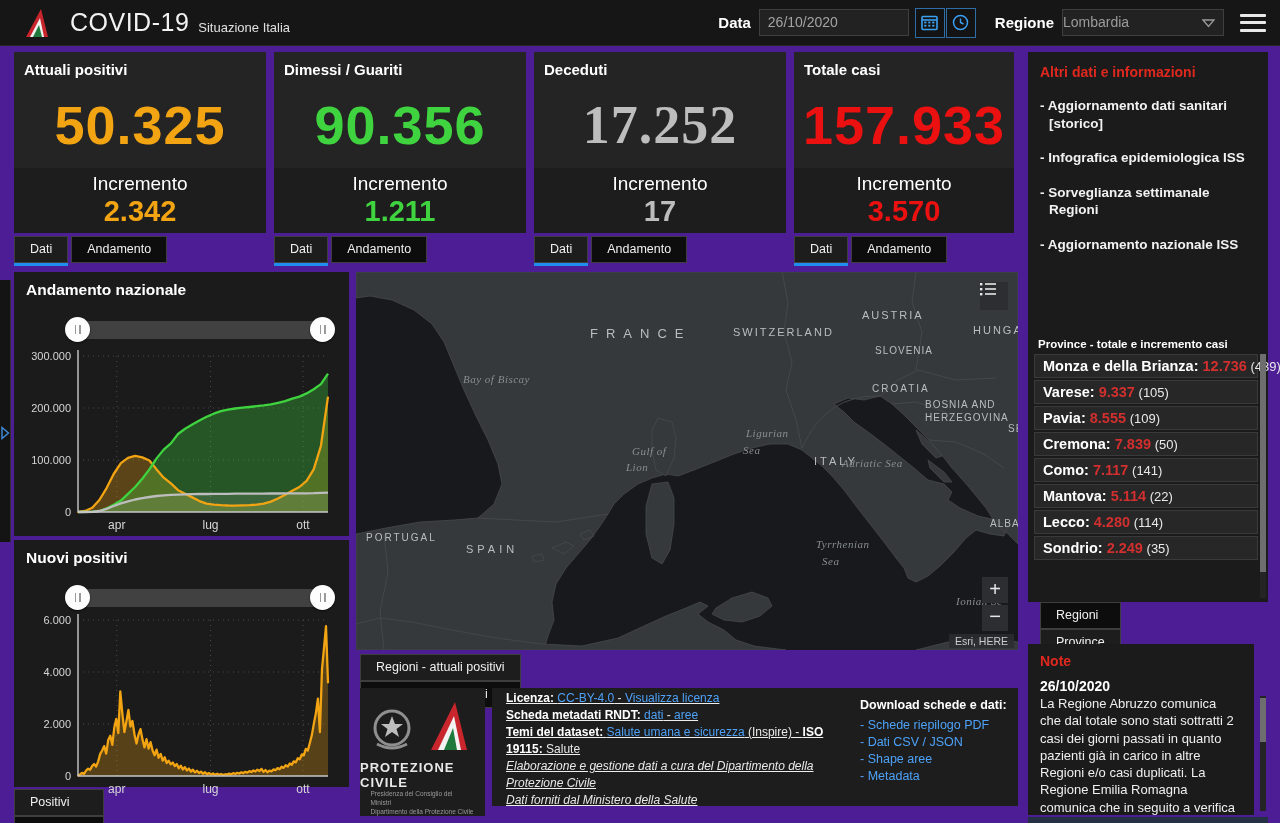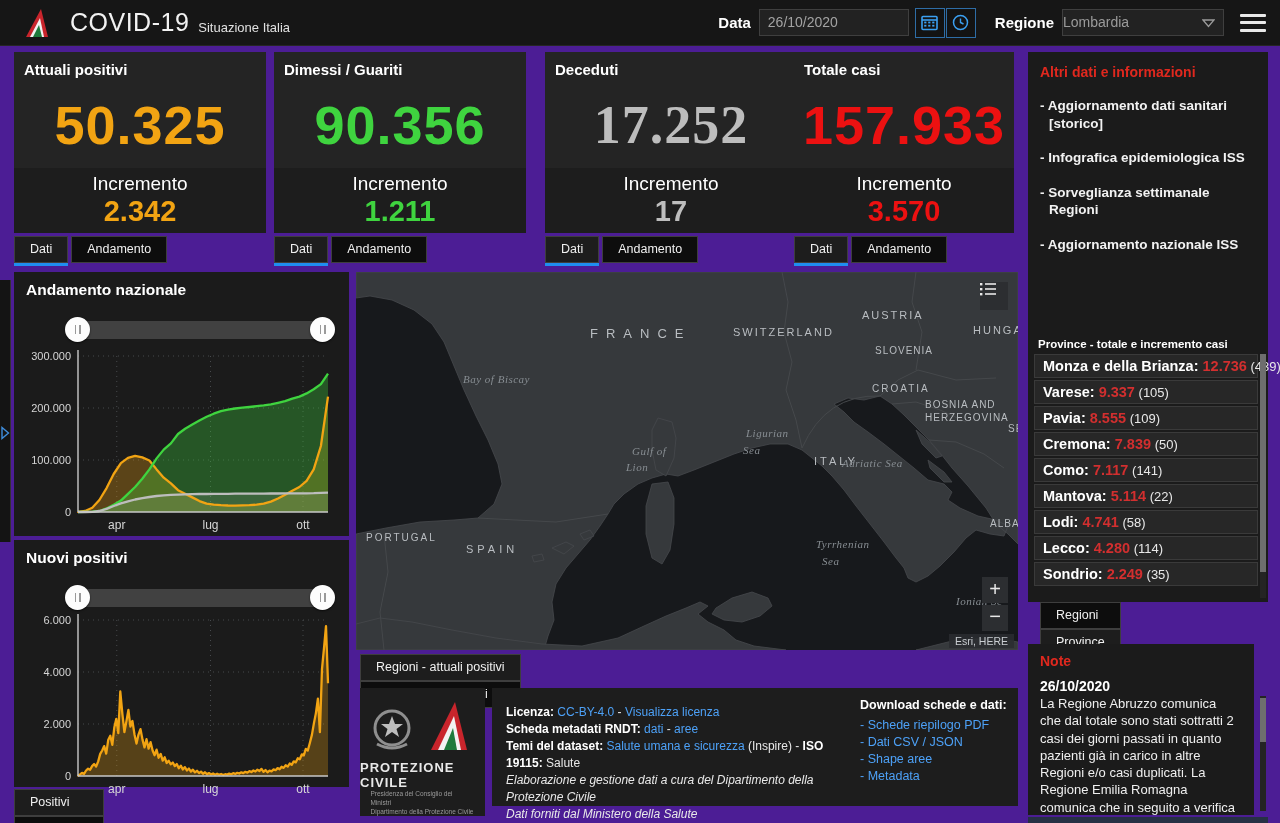--- a/index.html
+++ b/index.html
@@ -69,21 +69,21 @@
   .sbar{position:absolute;width:6px;background:#242424;}
   .sthumb{position:absolute;left:0;width:6px;background:#6e6e6e;cursor:pointer;}
   .note-panel{padding:9px 14px 0 12px;overflow:hidden;}
   .note-date{font-weight:bold;font-size:14px;color:#fff;margin-top:9px;}
   .note-text{font-size:13px;color:#efefef;line-height:1.33;margin-top:1px;}
   
   .logos{display:flex;flex-direction:column;align-items:center;padding-top:10px;background:#1d1d1d;}
   .logos-row{display:flex;align-items:flex-end;gap:10px;height:58px;}
   .logos-t1{font-size:13px;font-weight:bold;color:#e8e8e8;letter-spacing:1px;margin-top:6px;}
   .logos-t2{font-size:6.5px;color:#9a9a9a;line-height:1.35;text-align:left;width:104px;}
-  .lic{background:#1d1d1d;padding:16px 14px;font-size:12px;line-height:17px;position:relative;}
+  .lic{background:#1d1d1d;padding:2px 14px;font-size:12px;line-height:17px;position:relative;text-decoration:underline;}
   .lic-line span.b{font-weight:bold;color:#fff;}
   .lic-line span.p{color:#e8e8e8;}
   .lic-line span.l{color:#4da1f7;cursor:pointer;}
   .lic-line span.i{font-style:italic;color:#e8e8e8;}
   .lic-left{width:340px;}
   .dl{position:absolute;left:368px;top:9px;width:150px;}
   .dl-title{font-weight:bold;font-size:12.5px;color:#fff;margin-bottom:3px;}
   .dl-link{color:#4da1f7;font-size:12.5px;line-height:17px;cursor:pointer;}
   
   .expander{position:absolute;left:0;top:280px;width:10px;height:262px;background:#141414;
@@ -174,21 +174,21 @@
           <div class="card-inc-label">Incremento</div>
           <div class="card-inc-value" style="color: rgb(63, 212, 63);">1.211</div>
         </div>
       </div>
       <div class="tabrow">
           <div class="tab active">Dati</div>
           <div class="tab">Andamento</div>
         </div>
     </div>
 
-    <div class="cardwrap" style="left: 534px; width: 252px; margin-left: 11px;">
+    <div class="cardwrap" style="left: 534px; width: 252px;">
       <div class="card">
         <div class="card-title">Deceduti</div>
         <div class="card-value" style="color: rgb(189, 189, 189); font-family: Liberation Serif, serif;">17.252</div>
         <div class="card-inc">
           <div class="card-inc-label">Incremento</div>
           <div class="card-inc-value" style="color: rgb(189, 189, 189);">17</div>
         </div>
       </div>
       <div class="tabrow">
           <div class="tab active">Dati</div>
@@ -405,21 +405,20 @@
 
   <div class="panel" style="left:1028px;top:330px;width:240px;height:272px;">
     <div class="prov-head">Province - totale e incremento casi</div>
     <div id="prov-rows">
         <div class="prov-row"><span>Monza e della Brianza: </span><span class="prov-val">12.736</span><span class="prov-delta"> (439)</span></div>
         <div class="prov-row"><span>Varese: </span><span class="prov-val">9.337</span><span class="prov-delta"> (105)</span></div>
         <div class="prov-row"><span>Pavia: </span><span class="prov-val">8.555</span><span class="prov-delta"> (109)</span></div>
         <div class="prov-row"><span>Cremona: </span><span class="prov-val">7.839</span><span class="prov-delta"> (50)</span></div>
         <div class="prov-row"><span>Como: </span><span class="prov-val">7.117</span><span class="prov-delta"> (141)</span></div>
         <div class="prov-row"><span>Mantova: </span><span class="prov-val">5.114</span><span class="prov-delta"> (22)</span></div>
-        <div class="prov-row"><span>Lodi: </span><span class="prov-val">4.741</span><span class="prov-delta"> (58)</span></div>
         <div class="prov-row"><span>Lecco: </span><span class="prov-val">4.280</span><span class="prov-delta"> (114)</span></div>
         <div class="prov-row"><span>Sondrio: </span><span class="prov-val">2.249</span><span class="prov-delta"> (35)</span></div>
       </div>
     <div class="sbar" style="right:2px;top:24px;height:244px;">
       <div class="sthumb" style="top:0;height:218px;"></div>
     </div>
   </div>
   <div style="position:absolute;left:1040px;top:602px;" id="prov-tabs">
       <div class="tab">Regioni</div>
       <div class="tab active">Province</div>

